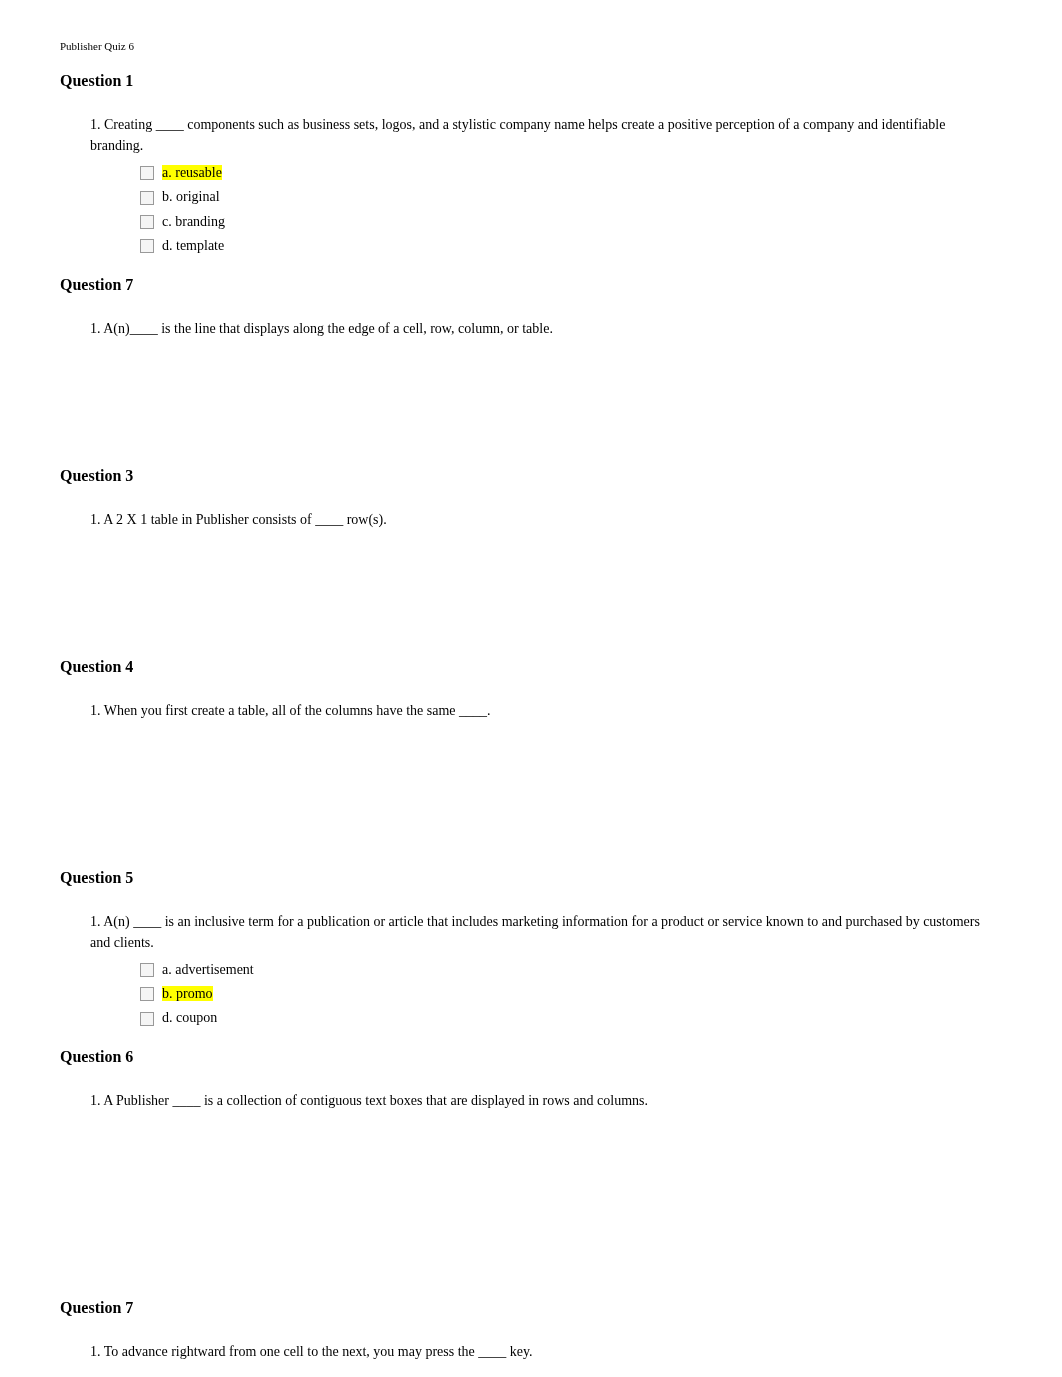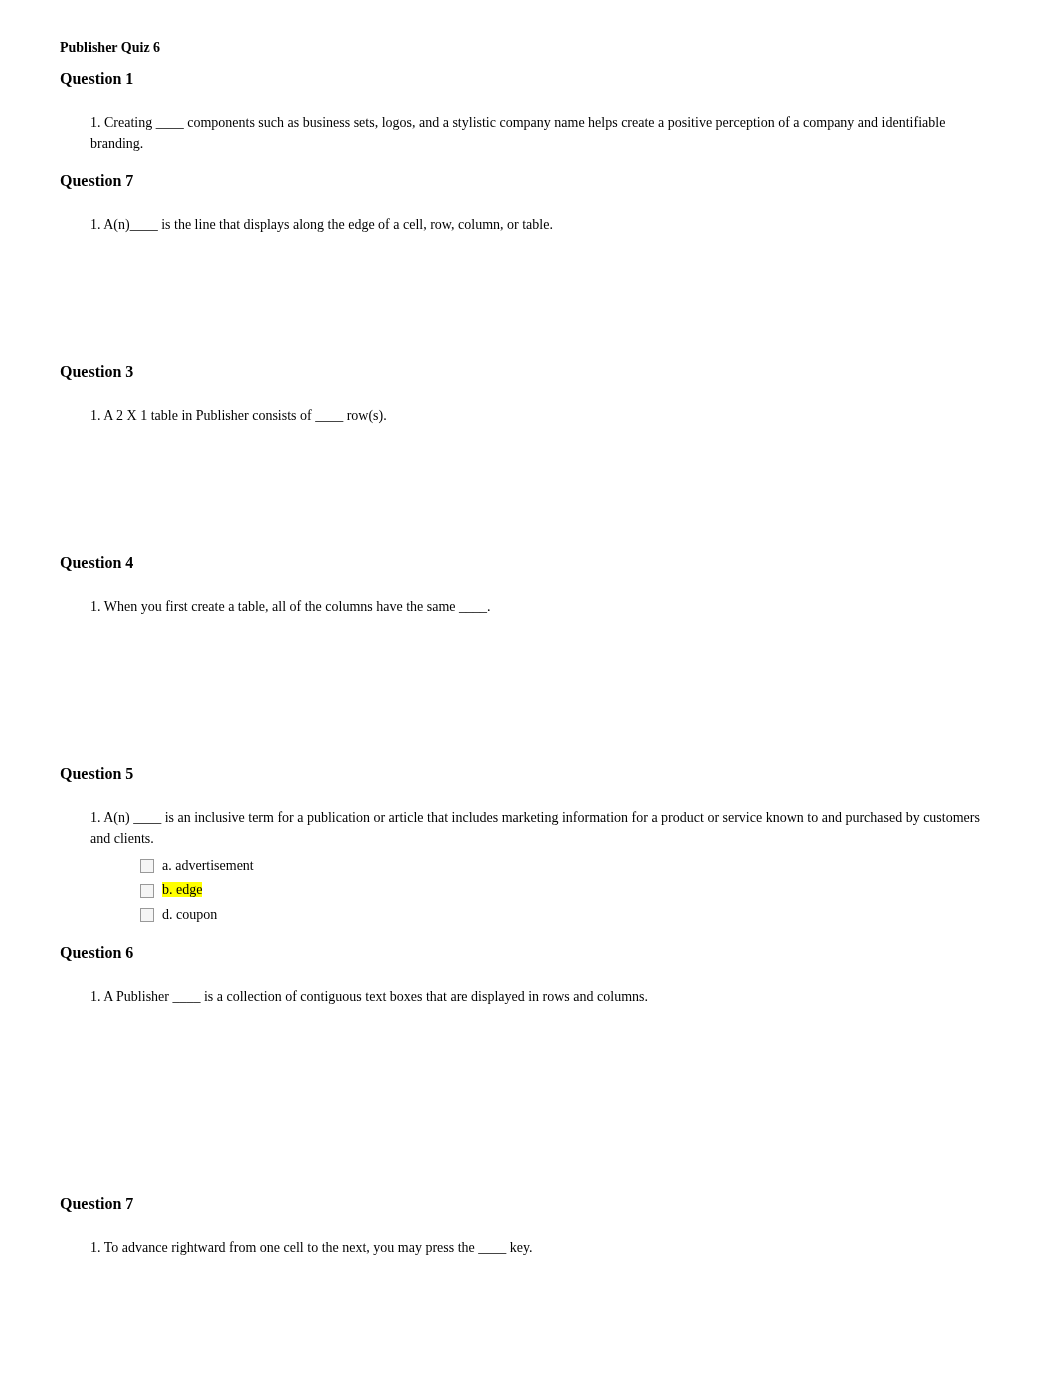--- a/index.html
+++ b/index.html
@@ -12,23 +12,23 @@
       font-family: "Times New Roman", Times, serif;
       font-size: 14px;
       color: #000;
       background: #fff;
       width: 1062px;
       min-height: 1377px;
       padding: 40px 60px;
     }
 
     .page-title {
-      font-size: 14px;
-      margin-bottom: 14px;
-      font-weight: bold;
+      font-size: 11px;
+      margin-bottom: 20px;
+      font-weight: normal;
     }
 
     .question-block {
       margin-bottom: 18px;
     }
 
     .question-label {
       font-weight: bold;
       font-size: 16px;
       margin-bottom: 4px;
@@ -74,20 +74,38 @@
     }
   </style>
 </head>
 <body>
 
 <div class="page-title">Publisher Quiz 6</div>
 
 <div class="question-block">
   <div class="question-label">Question 1</div>
   <div class="question-text">1.   Creating ____ components such as business sets, logos, and a stylistic company name helps create a positive perception of a company and identifiable branding.</div>
+  <ul class="answer-list">
+    <li>
+      <span class="checkbox-placeholder"></span>
+      <span><span class="highlight">a. reusable</span></span>
+    </li>
+    <li>
+      <span class="checkbox-placeholder"></span>
+      <span>b. original</span>
+    </li>
+    <li>
+      <span class="checkbox-placeholder"></span>
+      <span>c. branding</span>
+    </li>
+    <li>
+      <span class="checkbox-placeholder"></span>
+      <span>d. template</span>
+    </li>
+  </ul>
 </div>
 
 <div class="question-block">
   <div class="question-label">Question 7</div>
   <div class="question-text">1.   A(n)____ is the line that displays along the edge of a cell, row, column, or table.</div>
 </div>
 
 <div class="spacer-lg"></div>
 
 <div class="question-block">
@@ -107,21 +125,21 @@
 <div class="question-block">
   <div class="question-label">Question 5</div>
   <div class="question-text">1.   A(n) ____ is an inclusive term for a publication or article that includes marketing information for a product or service known to and purchased by customers and clients.</div>
   <ul class="answer-list">
     <li>
       <span class="checkbox-placeholder"></span>
       <span>a. advertisement</span>
     </li>
     <li>
       <span class="checkbox-placeholder"></span>
-      <span><span class="highlight">b. edge</span></span>
+      <span><span class="highlight">b. promo</span></span>
     </li>
     <li>
       <span class="checkbox-placeholder"></span>
       <span>d. coupon</span>
     </li>
   </ul>
 </div>
 
 <div class="question-block">
   <div class="question-label">Question 6</div>

